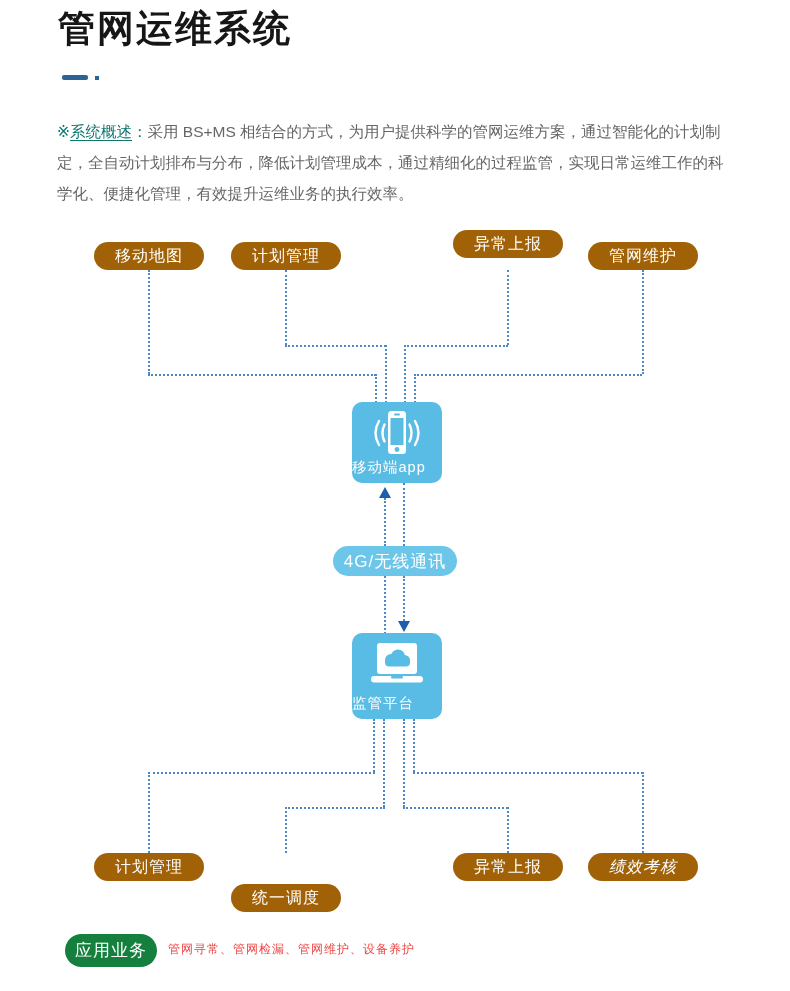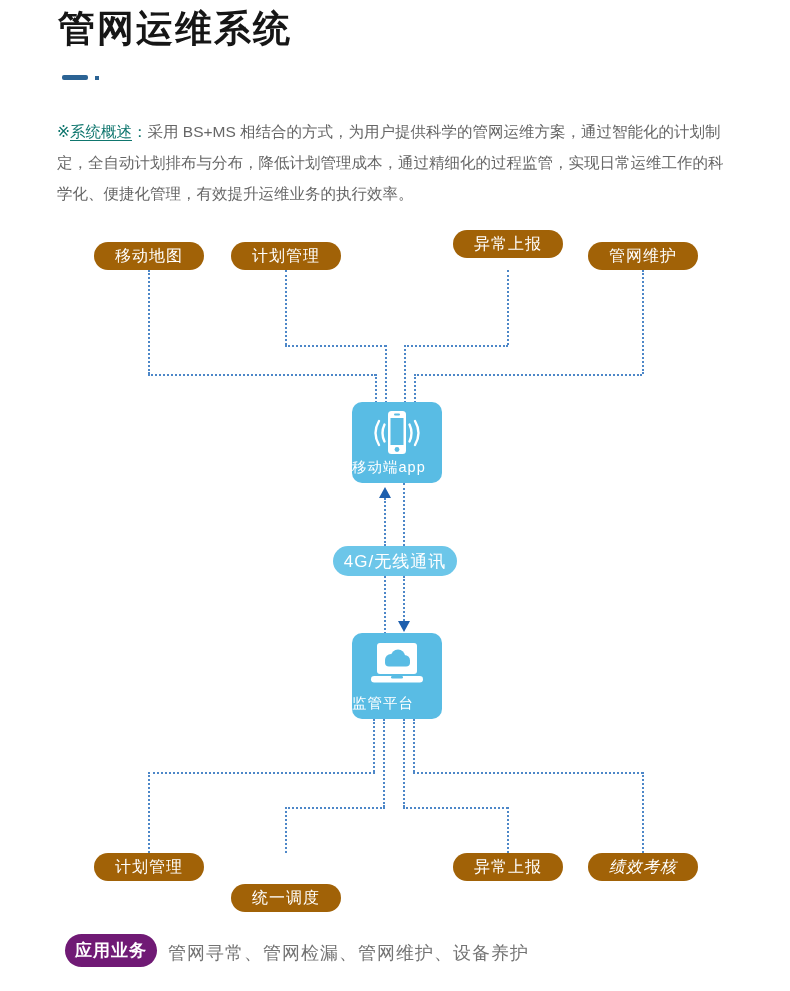--- a/index.html
+++ b/index.html
@@ -29,23 +29,23 @@
   .arrow-up{position:absolute;width:0;height:0;border-left:6px solid transparent;
             border-right:6px solid transparent;border-bottom:11px solid #1d5fae;}
   .arrow-down{position:absolute;width:0;height:0;border-left:6px solid transparent;
               border-right:6px solid transparent;border-top:11px solid #1d5fae;}
   .link-pill{position:absolute;left:333px;top:546px;width:124px;height:30px;border-radius:15px;
              background:#6cc6e9;color:#fff;font-size:17px;display:flex;align-items:center;
              justify-content:center;letter-spacing:1px;}
 
   
   .badge{position:absolute;left:65px;top:934px;width:92px;height:33px;border-radius:17px;
-         background:#701a75;color:#fff;font-size:17px;font-weight:bold;display:flex;
+         background:#15803d;color:#fff;font-size:17px;font-weight:normal;display:flex;
          align-items:center;justify-content:center;letter-spacing:1px;}
-  .footer-text{position:absolute;left:168px;top:941px;font-size:18px;color:#737373;letter-spacing:1px;}
+  .footer-text{position:absolute;left:168px;top:941px;font-size:12px;color:#ef4444;letter-spacing:1px;}
 </style>
 </head>
 <body>
 
 <div class="page">
 
   <h1 class="title">管网运维系统</h1>
   <div class="dash-bar"></div>
   <div class="dash-dot"></div>
 

